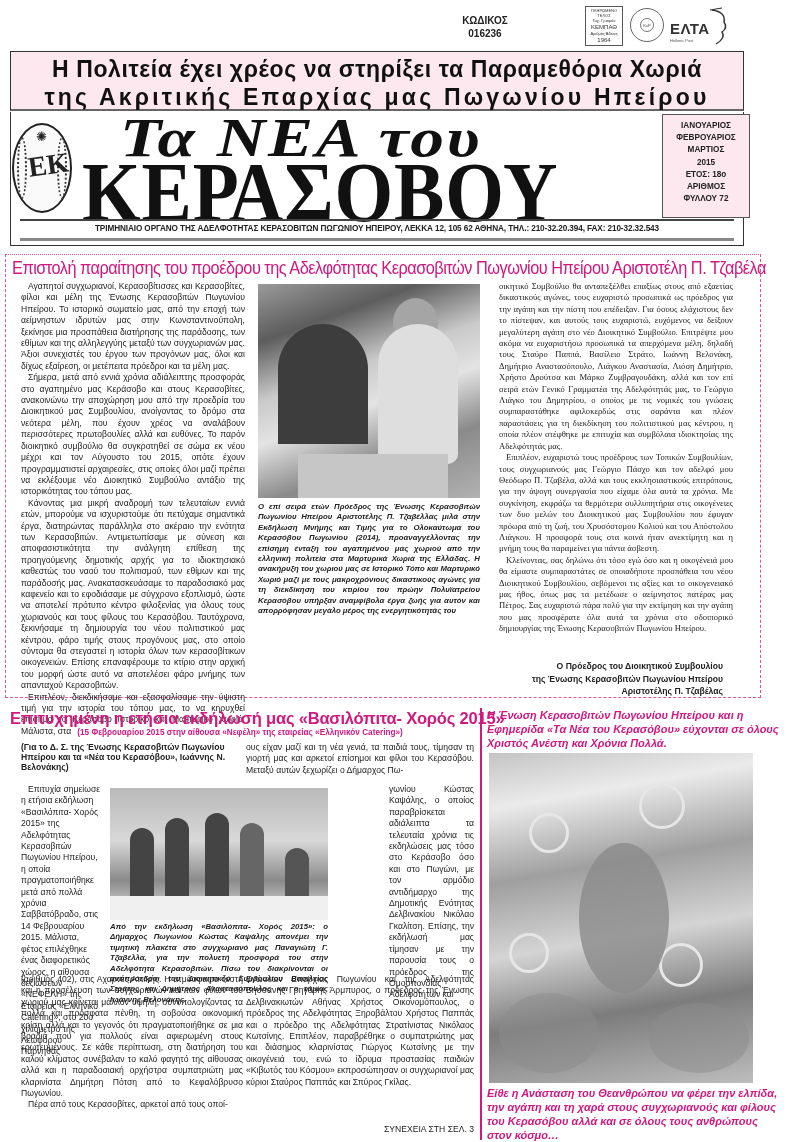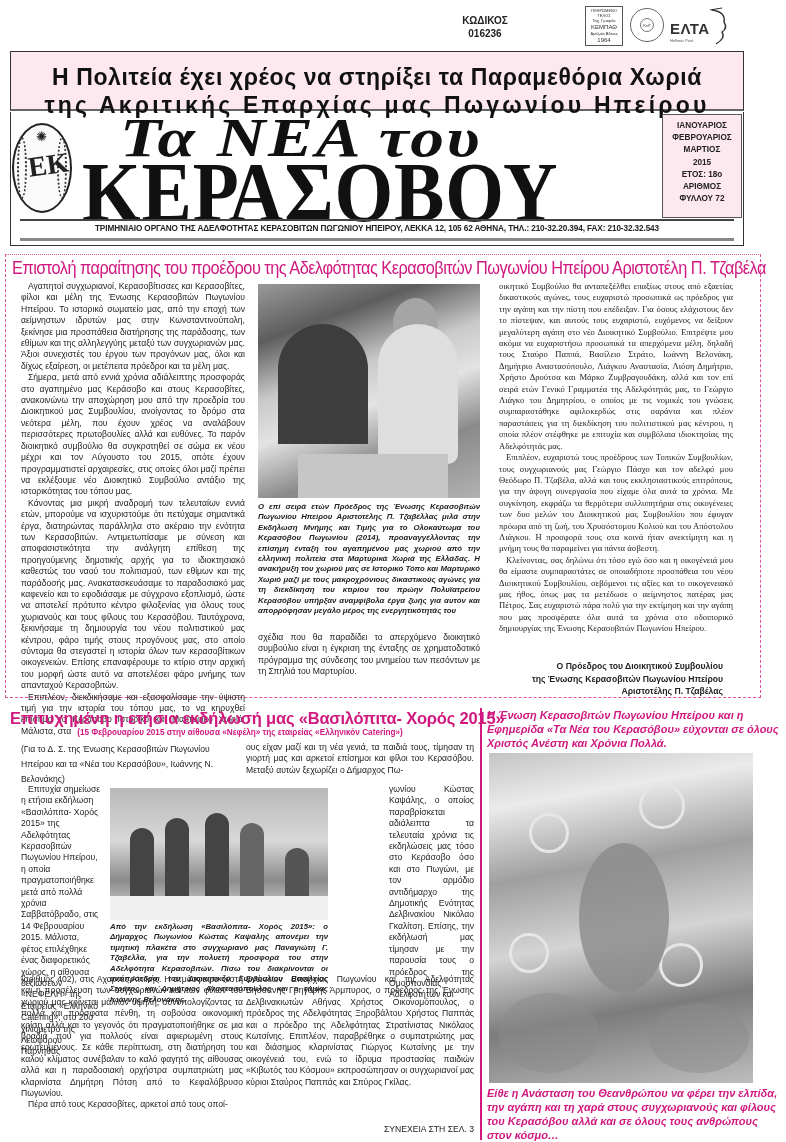--- a/index.html
+++ b/index.html
@@ -14,36 +14,36 @@
   #stamp-box .big { font-size: 6px; line-height: 8px; }
   #presspost { left: 630px; top: 8px; width: 34px; height: 34px; border: 1.5px solid #666; border-radius: 50%; font-size: 4px; text-align: center; color: #444; display: flex; align-items: center; justify-content: center; }
   #presspost .inner { width: 14px; height: 14px; border: 1px solid #777; border-radius: 50%; font-size: 4px; line-height: 13px; }
   #elta-logo { left: 670px; top: 6px; width: 60px; height: 40px; }
   #elta-logo .word { position: absolute; left: 0; top: 14px; font-size: 15px; font-weight: bold; color: #333; letter-spacing: 0.5px; text-align: center; }
   #elta-logo .sub { position: absolute; left: 0; top: 32px; font-size: 4px; color: #555; }
 
   
   #top-banner { left: 10px; top: 51px; width: 734px; height: 60px; background: #fde8ef; border: 1.5px solid #333; border-bottom: 2px solid #666; }
   #top-banner .line { display: block; text-align: center; font-family: "Liberation Sans", sans-serif; font-weight: bold; font-size: 23px; line-height: 28px; color: #111; white-space: nowrap; }
-  #top-banner .line1 { letter-spacing: 0.6px; margin-top: 11px; }
+  #top-banner .line1 { letter-spacing: 0.6px; margin-top: 3px; }
   #top-banner .line2 { letter-spacing: 3.2px; text-align: center; }
 
   
   #masthead { left: 10px; top: 112px; width: 734px; height: 134px; border-left: 1.5px solid #333; border-right: 1.5px solid #333; border-bottom: 1.5px solid #333; }
   #emblem { left: 12px; top: 123px; width: 60px; height: 90px; border: 2px solid #222; border-radius: 50%; background: #fafafa; }
   #emblem .mono { position: absolute; left: 14px; top: 24px; font-family: "Liberation Serif", serif; font-size: 28px; font-weight: bold; color: #222; transform: rotate(-8deg); }
   #emblem .leaf-l, #emblem .leaf-r { position: absolute; top: 12px; width: 10px; height: 62px; border: 2px dotted #333; border-radius: 50%; }
   #emblem .leaf-l { left: 3px; }
   #emblem .leaf-r { right: 3px; }
   #emblem .star { position: absolute; left: 22px; top: 4px; font-size: 13px; color: #222; }
 
   #title-small { left: 120px; top: 108px; font-family: "Liberation Serif", serif; font-style: italic; font-weight: bold; font-size: 54px; line-height: 60px; color: #111; letter-spacing: 2px; transform: scaleX(1.25); transform-origin: left top; }
   #title-big { left: 82px; top: 152px; font-family: "Liberation Serif", serif; font-weight: bold; font-size: 82px; line-height: 82px; color: #111; letter-spacing: 1px; transform: scaleX(0.92) scaleY(1.02); transform-origin: left top; white-space: nowrap; }
 
-  #issue-box { left: 662px; top: 114px; width: 80px; height: 104px; background: #fde8ef; border: 1px solid #555; text-align: center; font-weight: bold; font-size: 8.2px; line-height: 12.2px; color: #222; padding-top: 5px; }
+  #issue-box { left: 662px; top: 114px; width: 88px; height: 104px; background: #fde8ef; border: 1px solid #555; text-align: center; font-weight: bold; font-size: 8.2px; line-height: 12.2px; color: #222; padding-top: 5px; }
   #rule-above-subtitle { left: 20px; top: 219px; width: 714px; height: 2px; background: #444; }
   #subtitle { left: 20px; top: 223px; width: 714px; text-align: center; font-weight: bold; font-size: 8.2px; line-height: 12px; color: #222; white-space: nowrap; letter-spacing: -0.1px; }
   #rule-below-subtitle { left: 20px; top: 238px; width: 714px; height: 3px; background: #888; }
 
   
   #letter-box { left: 5px; top: 254px; width: 756px; height: 444px; border: 1.5px dashed #e0529a; border-top-style: dotted; }
   #letter-title { left: 12px; top: 256px; width: 744px; font-family: "Liberation Sans", sans-serif; font-size: 19px; line-height: 24px; color: #d0187f; white-space: nowrap; letter-spacing: -0.6px; transform: scaleX(0.86); transform-origin: left top; }
 
   .col { font-family: "Liberation Sans", sans-serif; font-size: 8.6px; line-height: 11.4px; color: #222; text-align: justify; }
   .col p { text-indent: 7px; }
@@ -56,21 +56,21 @@
   #letter-photo .head { position: absolute; left: 135px; top: 14px; width: 45px; height: 50px; border-radius: 50%; background: #a5a5a5; }
   #letter-photo .lectern { position: absolute; left: 40px; top: 170px; width: 150px; height: 44px; background: #c6c6c6; }
   #letter-caption { left: 258px; top: 502px; width: 222px; font-style: italic; font-weight: bold; font-size: 7.8px; line-height: 10.4px; color: #222; text-align: justify; }
   #letter-col2-rest { left: 258px; top: 632px; width: 222px; }
   #letter-col3 { left: 499px; top: 281px; width: 234px; font-family: Liberation Serif, serif; }
   #letter-signature { left: 489px; top: 660px; width: 234px; text-align: right; font-weight: bold; font-size: 8.6px; line-height: 12.5px; color: #222; }
 
   
   #vasil-title { left: 10px; top: 708px; width: 460px; text-align: center; font-weight: bold; font-size: 16.5px; line-height: 20px; color: #d0187f; white-space: nowrap; letter-spacing: -0.2px; }
   #vasil-subtitle { left: 10px; top: 728px; width: 460px; text-align: center; font-weight: bold; font-size: 8.2px; line-height: 10px; color: #d0187f; white-space: nowrap; }
-  #vasil-byline { left: 21px; top: 742px; width: 220px; font-weight: normal; font-size: 8.6px; line-height: 15px; color: #222; }
+  #vasil-byline { left: 21px; top: 742px; width: 220px; font-weight: bold; font-size: 8.6px; line-height: 10px; color: #222; }
   #vasil-col-top-right { left: 246px; top: 742px; width: 228px; }
   #vasil-col-left { left: 21px; top: 784px; width: 82px; }
   #vasil-photo { left: 110px; top: 788px; width: 218px; height: 132px; background: linear-gradient(180deg,#b9b9b9 0%,#d8d8d8 40%,#8a8a8a 70%,#e7e7e7 100%); overflow: hidden; }
   #vasil-photo .p { position: absolute; bottom: 12px; width: 24px; height: 80px; border-radius: 12px 12px 2px 2px; background: #444; }
   #vasil-photo .t { position: absolute; left: 0; bottom: 0; width: 218px; height: 24px; background: #f0f0f0; }
   #vasil-caption { left: 110px; top: 922px; width: 218px; font-style: italic; font-weight: bold; font-size: 7.8px; line-height: 10.4px; color: #222; text-align: justify; }
   #vasil-col-right-narrow { left: 333px; top: 784px; width: 141px; }
   #vasil-col-bottom-left { left: 21px; top: 974px; width: 222px; }
   #vasil-col-bottom-right { left: 246px; top: 974px; width: 228px; }
   #continued { left: 246px; top: 1124px; width: 228px; text-align: right; font-size: 8.6px; color: #222; }
@@ -156,21 +156,20 @@
 
 <div id="letter-photo" class="abs">
   <div class="arch"></div>
   <div class="head"></div>
   <div class="man"></div>
   <div class="lectern"></div>
 </div>
 <div id="letter-caption" class="abs">Ο επί σειρά ετών Πρόεδρος της Ένωσης Κερασοβιτών Πωγωνίου Ηπείρου Αριστοτέλης Π. Τζαβέλλας μιλά στην Εκδήλωση Μνήμης και Τιμής για το Ολοκαύτωμα του Κερασόβου Πωγωνίου (2014), προαναγγέλλοντας την επίσημη ένταξη του αγαπημένου μας χωριού από την ελληνική πολιτεία στα Μαρτυρικά Χωριά της Ελλάδας. Η ανακήρυξη του χωριού μας σε Ιστορικό Τόπο και Μαρτυρικό Χωριό μαζί με τους μακροχρόνιους δικαστικούς αγώνες για τη διεκδίκηση του κτιρίου του πρώην Πολυϊατρείου Κερασόβου υπήρξαν αναμφίβολα έργα ζωής για αυτόν και απορρόφησαν μεγάλο μέρος της ενεργητικότητάς του</div>
 
 <div id="letter-col2-rest" class="abs col">
-  <p class="noindent">σχέδια που θα παραδίδει το απερχόμενο διοικητικό συμβούλιο είναι η έγκριση της ένταξης σε χρηματοδοτικό πρόγραμμα της σύνδεσης του μνημείου των πεσόντων με τη Σπηλιά του Μαρτυρίου.</p>
 </div>
 
 <div id="letter-col3" class="abs col">
   <p class="noindent">οικητικό Συμβούλιο θα ανταπεξέλθει επαξίως στους από εξαετίας δικαστικούς αγώνες, τους ευχαριστώ προσωπικά ως πρόεδρος για την αγάπη και την πίστη που επέδειξαν. Για όσους ελάχιστους δεν το πίστεψαν, και αυτούς τους ευχαριστώ, ευχόμενος να δείξουν μεγαλύτερη αγάπη στο νέο Διοικητικό Συμβούλιο. Επιτρέψτε μου ακόμα να ευχαριστήσω προσωπικά τα απερχόμενα μέλη, δηλαδή τους Σταύρο Παππά, Βασίλειο Στράτο, Ιωάννη Βελονάκη, Δημήτριο Αναστασόπουλο, Λιάγκου Αναστασία, Λιόση Δημήτριο, Χρήστο Δρούτσα και Μάρκο Ζυμβραγουδάκη, αλλά και τον επί σειρά ετών Γενικό Γραμματέα της Αδελφότητάς μας, το Γεώργιο Λιάγκο του Δημητρίου, ο οποίος με τις νομικές του γνώσεις συμπαραστάθηκε αφιλοκερδώς στις σαράντα και πλέον παραστάσεις για τη διεκδίκηση του πολιτιστικού μας κέντρου, η οποία πλέον στέφθηκε με επιτυχία και συμβόλαια ιδιοκτησίας της Αδελφότητάς μας.</p>
   <p>Επιπλέον, ευχαριστώ τους προέδρους των Τοπικών Συμβουλίων, τους συγχωριανούς μας Γεώργιο Πάσχο και τον αδελφό μου Θεόδωρο Π. Τζαβέλα, αλλά και τους εκκλησιαστικούς επιτρόπους, για την άψογη συνεργασία που είχαμε όλα αυτά τα χρόνια. Με συγκίνηση, εκφράζω τα θερμότερα συλλυπητήρια στις οικογένειες των δυο μελών του Διοικητικού μας Συμβουλίου που έφυγαν πρόωρα από τη ζωή, του Χρυσόστομου Κολιού και του Απόστολου Λιάγκου. Η προσφορά τους στα κοινά ήταν ανεκτίμητη και η μνήμη τους θα παραμείνει για πάντα άσβεστη.</p>
   <p>Κλείνοντας, σας δηλώνω ότι τόσο εγώ όσο και η οικογένειά μου θα είμαστε συμπαραστάτες σε οποιαδήποτε προσπάθεια του νέου Διοικητικού Συμβουλίου, σεβόμενοι τις αξίες και το οικογενειακό μας ήθος, όπως μας τα μετέδωσε ο αείμνηστος πατέρας μας Πέτρος. Σας ευχαριστώ πάρα πολύ για την εκτίμηση και την αγάπη που μας προσφέρατε όλα αυτά τα χρόνια στο οδοιπορικό δημιουργίας της Ένωσης Κερασοβιτών Πωγωνίου Ηπείρου.</p>
 </div>
 
 <div id="letter-signature" class="abs">
   <div>Ο Πρόεδρος του Διοικητικού Συμβουλίου</div>

